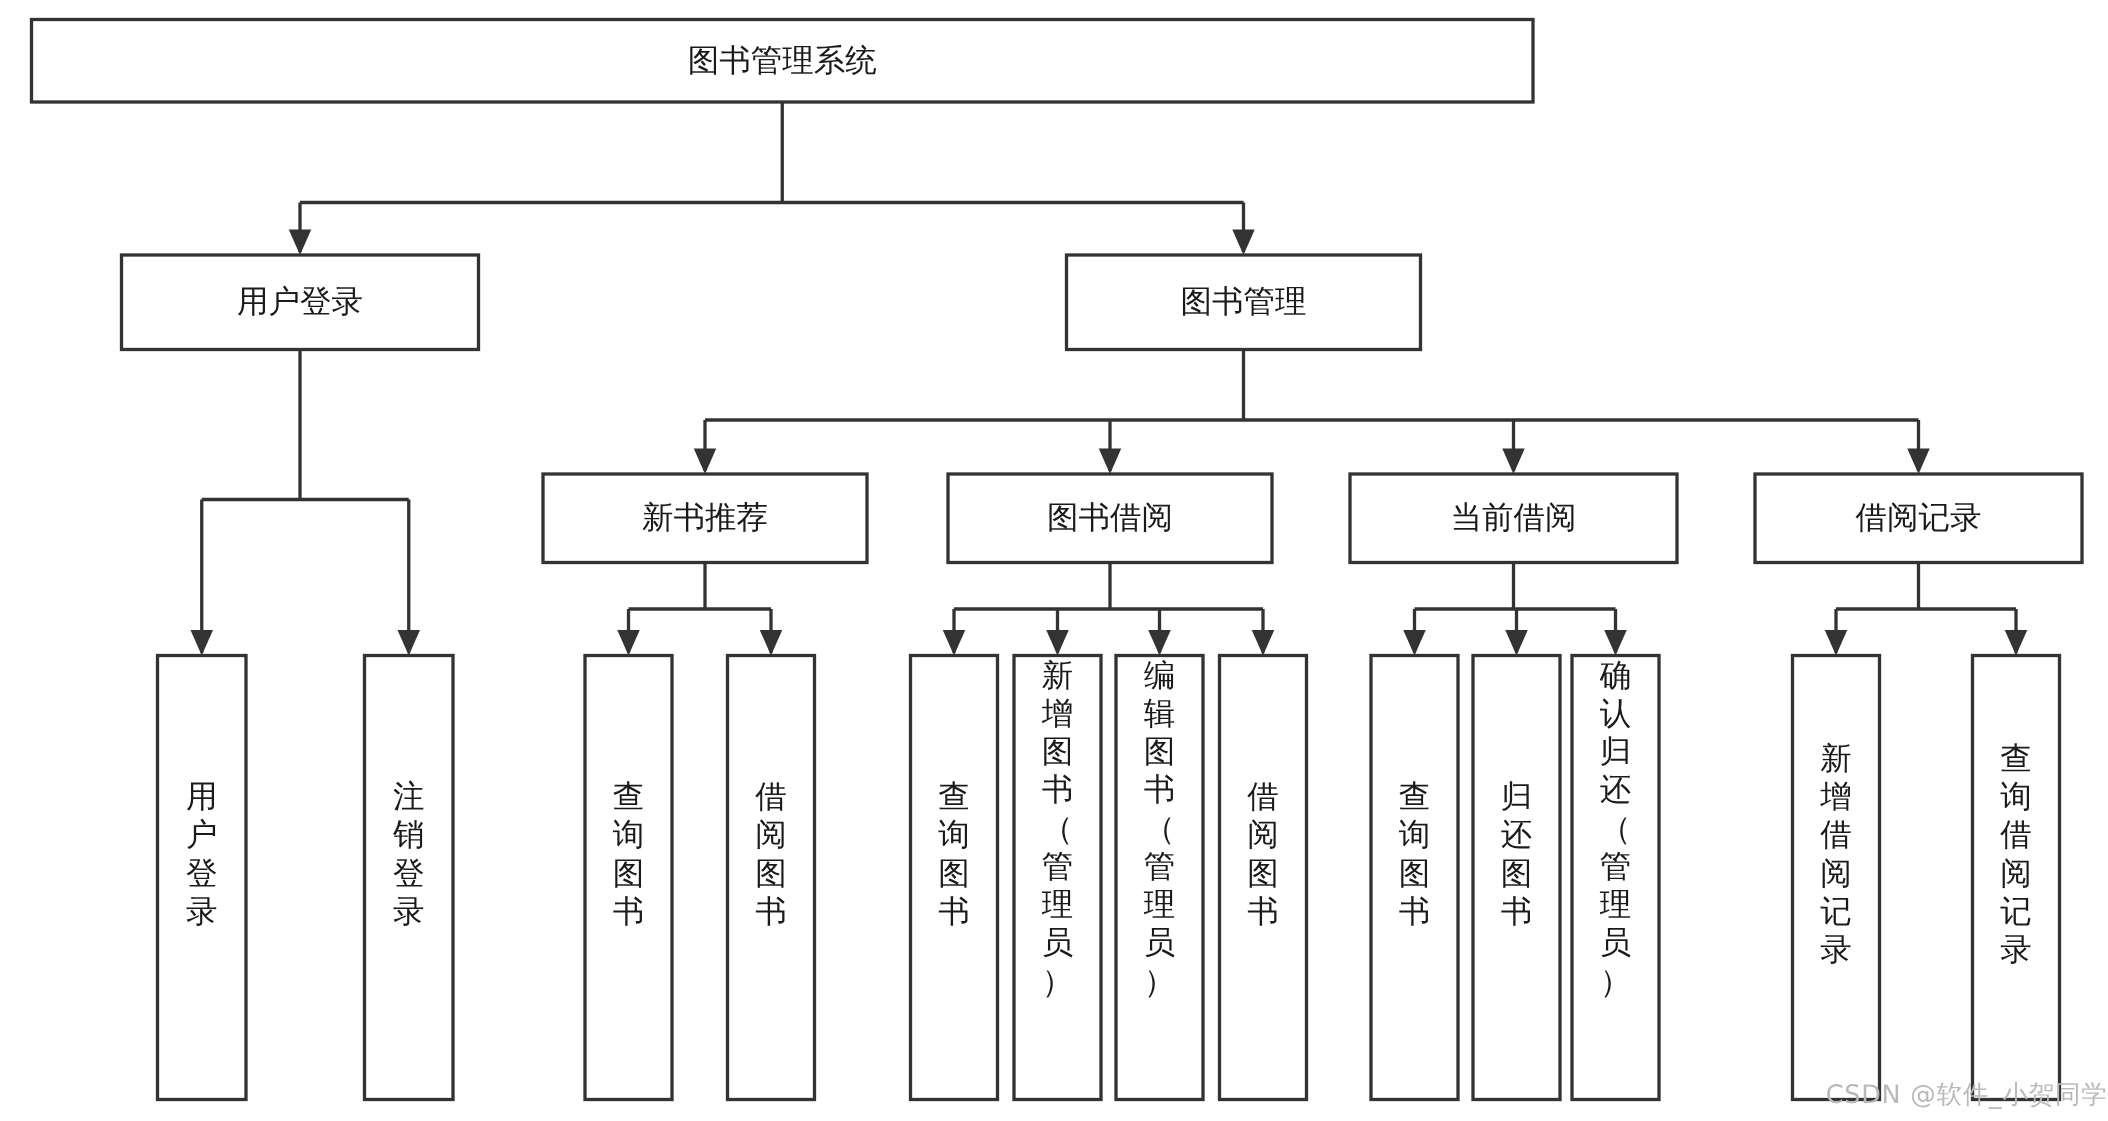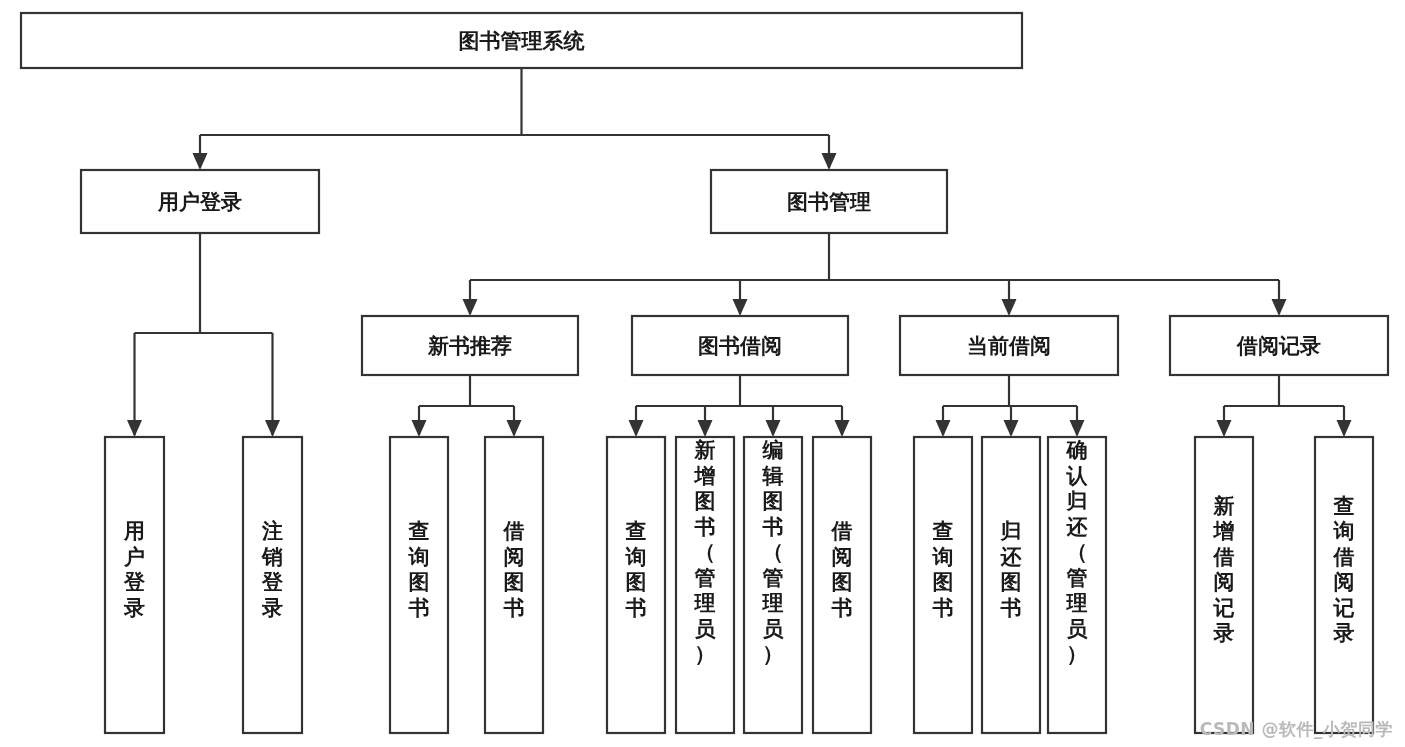--- a/index.html
+++ b/index.html
@@ -12,21 +12,20 @@
     width: 1405px;
     height: 747px;
     position: relative;
     overflow: hidden;
     font-family: "DejaVu Sans", "Liberation Sans", sans-serif;
   }
   #diagram-root {
     position: relative;
     width: 1405px;
     height: 747px;
-    font-weight: bold;
   }
   svg.flow {
     position: absolute;
     top: 0;
     left: 0;
     width: 1405px;
     height: 747px;
     display: block;
   }
   .node-box {
@@ -52,21 +51,21 @@
     dominant-baseline: middle;
   }
   .node-label-v {
     font-family: "DejaVu Sans", "Liberation Sans", sans-serif;
     font-size: 21px;
     fill: #1a1a1a;
     text-anchor: middle;
   }
   .watermark {
     position: absolute;
-    right: 12px;
+    right: 0;
     bottom: 6px;
     font-family: "DejaVu Sans", "Liberation Sans", sans-serif;
     font-size: 17px;
     color: #b9b9b9;
     letter-spacing: 0.5px;
     white-space: nowrap;
     user-select: none;
   }
 </style>
 </head>

